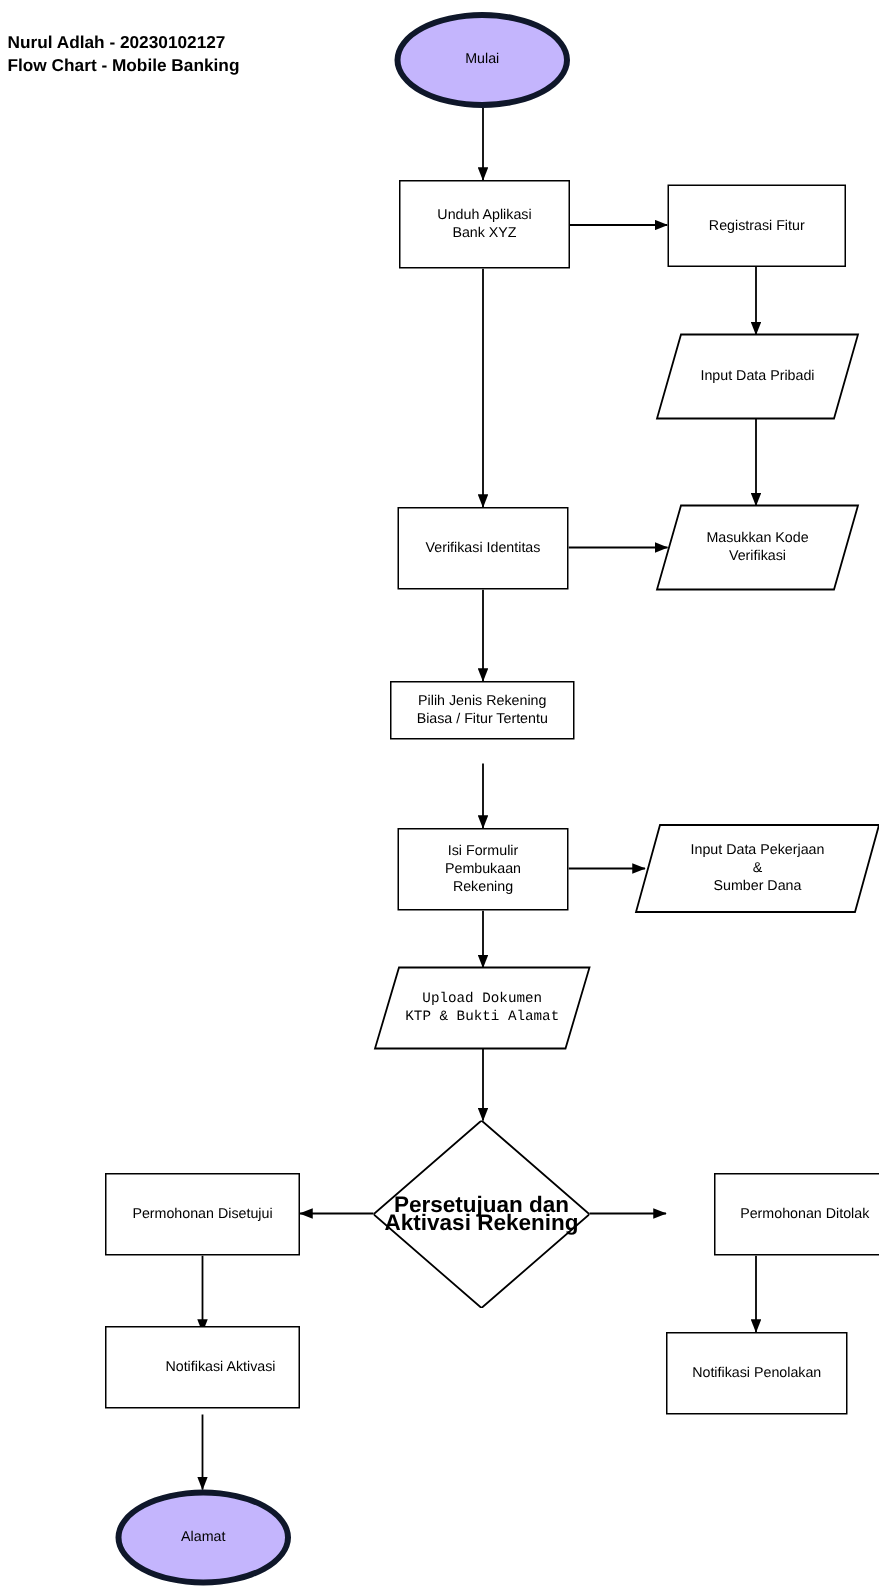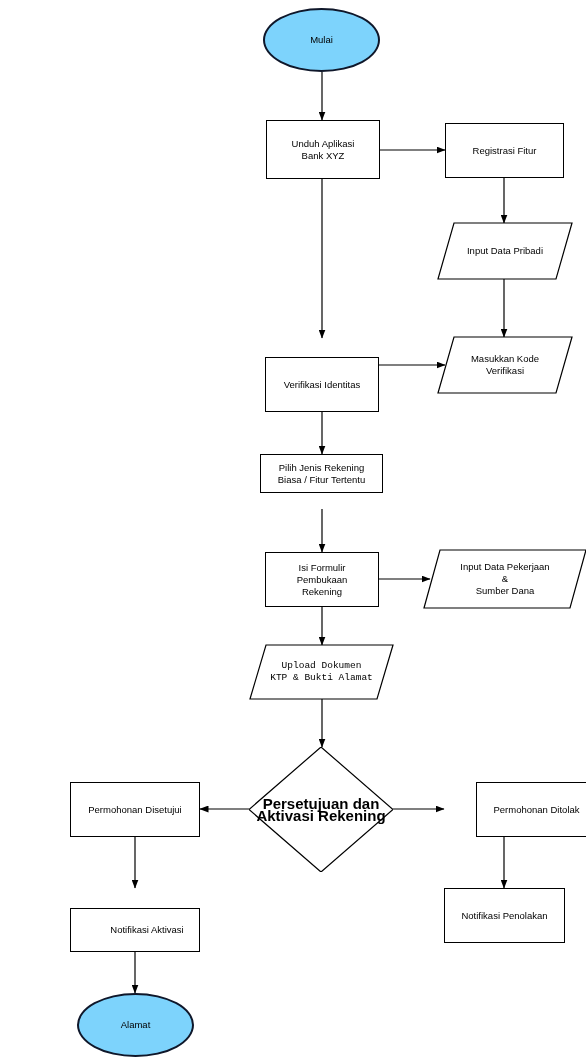--- a/index.html
+++ b/index.html
@@ -45,22 +45,22 @@
     width: 100%;
     white-space: pre-line;
     padding: 0 3px;
     box-sizing: border-box;
   }
   .rect {
     border: 1px solid #000000;
     background: #ffffff;
   }
   .ellipse {
-    border: 2px solid #0f172a;
-    background: #7dd3fc;
+    border: 4px solid #0f172a;
+    background: #c4b5fd;
     border-radius: 50%;
   }
   .para-wrap {
     position: absolute;
   }
   .para-wrap svg {
     position: absolute;
     left: 0; top: 0;
     overflow: visible;
   }
@@ -107,20 +107,24 @@
     width: 586px;
     height: 1061px;
     pointer-events: none;
   }
 </style>
 </head>
 <body>
 
 <div id="diagram-root">
 
+  <div class="title-block">
+    <div>Nurul Adlah - 20230102127</div>
+    <div>Flow Chart - Mobile Banking</div>
+  </div>
 
   <svg id="edges" viewBox="0 0 586 1061">
     <defs>
       <marker id="arrowhead" markerWidth="9" markerHeight="7" refX="8.5" refY="3.5" orient="auto" markerUnits="userSpaceOnUse">
         <polygon points="0 0, 9 3.5, 0 7" fill="#000000"></polygon>
       </marker>
     </defs>
     <g id="edge-group" fill="none" stroke="#000000" stroke-width="1.2">
         <path d="M 322 72 L 322 120" marker-end="url(#arrowhead)"></path>
         <path d="M 380 150 L 445 150" marker-end="url(#arrowhead)"></path>
@@ -151,21 +155,21 @@
       </div>
       <div class="node rect" style="left: 445px; top: 123px; width: 119px; height: 55px;">
         <div class="label">Registrasi Fitur</div>
       </div>
       <div class="para-wrap" style="left: 438px; top: 223px; width: 134px; height: 56px;">
         <svg width="134" height="56" viewBox="0 0 134 56">
           <polygon points="16,0 134,0 118,56 0,56" fill="#ffffff" stroke="#000000" stroke-width="1.2"></polygon>
         </svg>
         <div class="label">Input Data Pribadi</div>
       </div>
-      <div class="node rect" style="left: 265px; top: 338px; width: 114px; height: 55px; margin-top: 19px;">
+      <div class="node rect" style="left: 265px; top: 338px; width: 114px; height: 55px;">
         <div class="label">Verifikasi Identitas</div>
       </div>
       <div class="para-wrap" style="left: 438px; top: 337px; width: 134px; height: 56px;">
         <svg width="134" height="56" viewBox="0 0 134 56">
           <polygon points="16,0 134,0 118,56 0,56" fill="#ffffff" stroke="#000000" stroke-width="1.2"></polygon>
         </svg>
         <div class="label">Masukkan Kode
 Verifikasi</div>
       </div>
       <div class="node rect" style="left: 260px; top: 454px; width: 123px; height: 39px;">
@@ -198,21 +202,21 @@
         </svg>
         <div class="label">Persetujuan dan
 Aktivasi Rekening</div>
       </div>
       <div class="node rect" style="left: 70px; top: 782px; width: 130px; height: 55px;">
         <div class="label">Permohonan Disetujui</div>
       </div>
       <div class="node rect" style="left: 444px; top: 782px; width: 121px; height: 55px; margin-left: 32px;">
         <div class="label">Permohonan Ditolak</div>
       </div>
-      <div class="node rect" style="left: 70px; top: 908px; width: 130px; height: 44px; padding-left: 24px;">
+      <div class="node rect" style="left: 70px; top: 884px; width: 130px; height: 55px; padding-left: 24px;">
         <div class="label">Notifikasi Aktivasi</div>
       </div>
       <div class="node rect" style="left: 444px; top: 888px; width: 121px; height: 55px;">
         <div class="label">Notifikasi Penolakan</div>
       </div>
       <div class="node ellipse" style="left: 77px; top: 993px; width: 117px; height: 64px;">
         <div class="label">Alamat</div>
       </div>
     </div>
 

